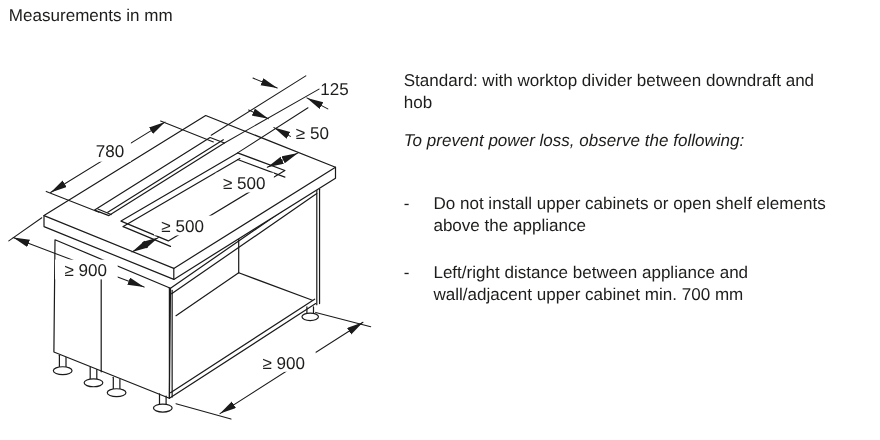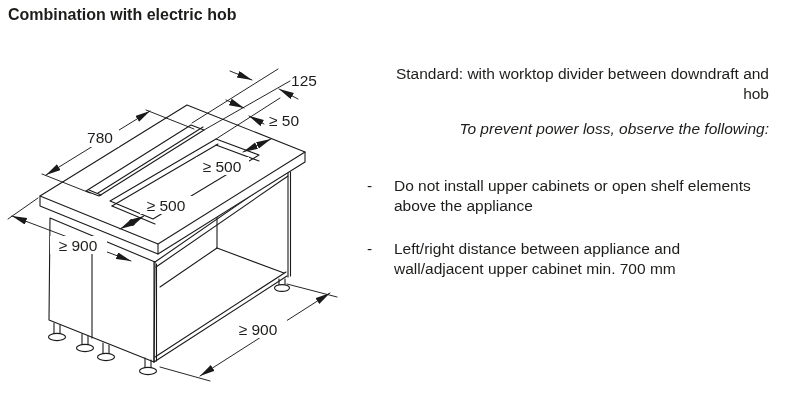--- a/index.html
+++ b/index.html
@@ -5,35 +5,35 @@
   html,body{margin:0;padding:0;}
   body{
     width:800px;height:400px;position:relative;overflow:hidden;
     background:#ffffff;color:#1d1d1b;
     font-family:"Liberation Sans", sans-serif;
   }
   .header{position:absolute;left:8px;top:5px;line-height:19px;font-size:15.5px;}
   .header .note{font-weight:400;}
   .header .title{font-weight:700;font-size:16px;}
   .notes{position:absolute;left:367px;top:64px;width:402px;font-size:15.5px;line-height:20px;}
-  .notes p{margin:0 0 15px 0;text-align:right;}
+  .notes p{margin:0 0 15px 0;}
   .notes p.gap-lg{margin-bottom:14px;font-style:italic;}
   .bullets{margin-top:37px;}
   .bullet{display:flex;margin-bottom:23px;}
   .bullet .marker{width:27px;flex:0 0 27px;}
   .bullet .btext{flex:1;}
   .diagram{position:absolute;left:0;top:55px;}
   svg text{font-family:"Liberation Sans", sans-serif;font-size:15.5px;fill:#1d1d1b;}
   .lblbg{fill:#ffffff;}
 </style>
 </head>
 <body>
 
 <div class="header">
-  <div class="title">Combination with electric hob</div>
+  <div class="note">Measurements in mm</div>
 </div>
 
 <div class="diagram">
 <svg width="370" height="345" viewBox="0 55 370 345" xmlns="http://www.w3.org/2000/svg" fill="none" stroke="#1a1a1a" stroke-width="1.1" stroke-linejoin="round" stroke-linecap="round">
   <defs>
     <marker id="aE" markerUnits="userSpaceOnUse" markerWidth="16" markerHeight="8" refX="15" refY="3.5" orient="auto">
       <path d="M0,0 L15,3.5 L0,7 Z" fill="#1a1a1a" stroke="none"></path>
     </marker>
     <marker id="aS" markerUnits="userSpaceOnUse" markerWidth="16" markerHeight="8" refX="15" refY="3.5" orient="auto-start-reverse">
       <path d="M0,0 L15,3.5 L0,7 Z" fill="#1a1a1a" stroke="none"></path>

